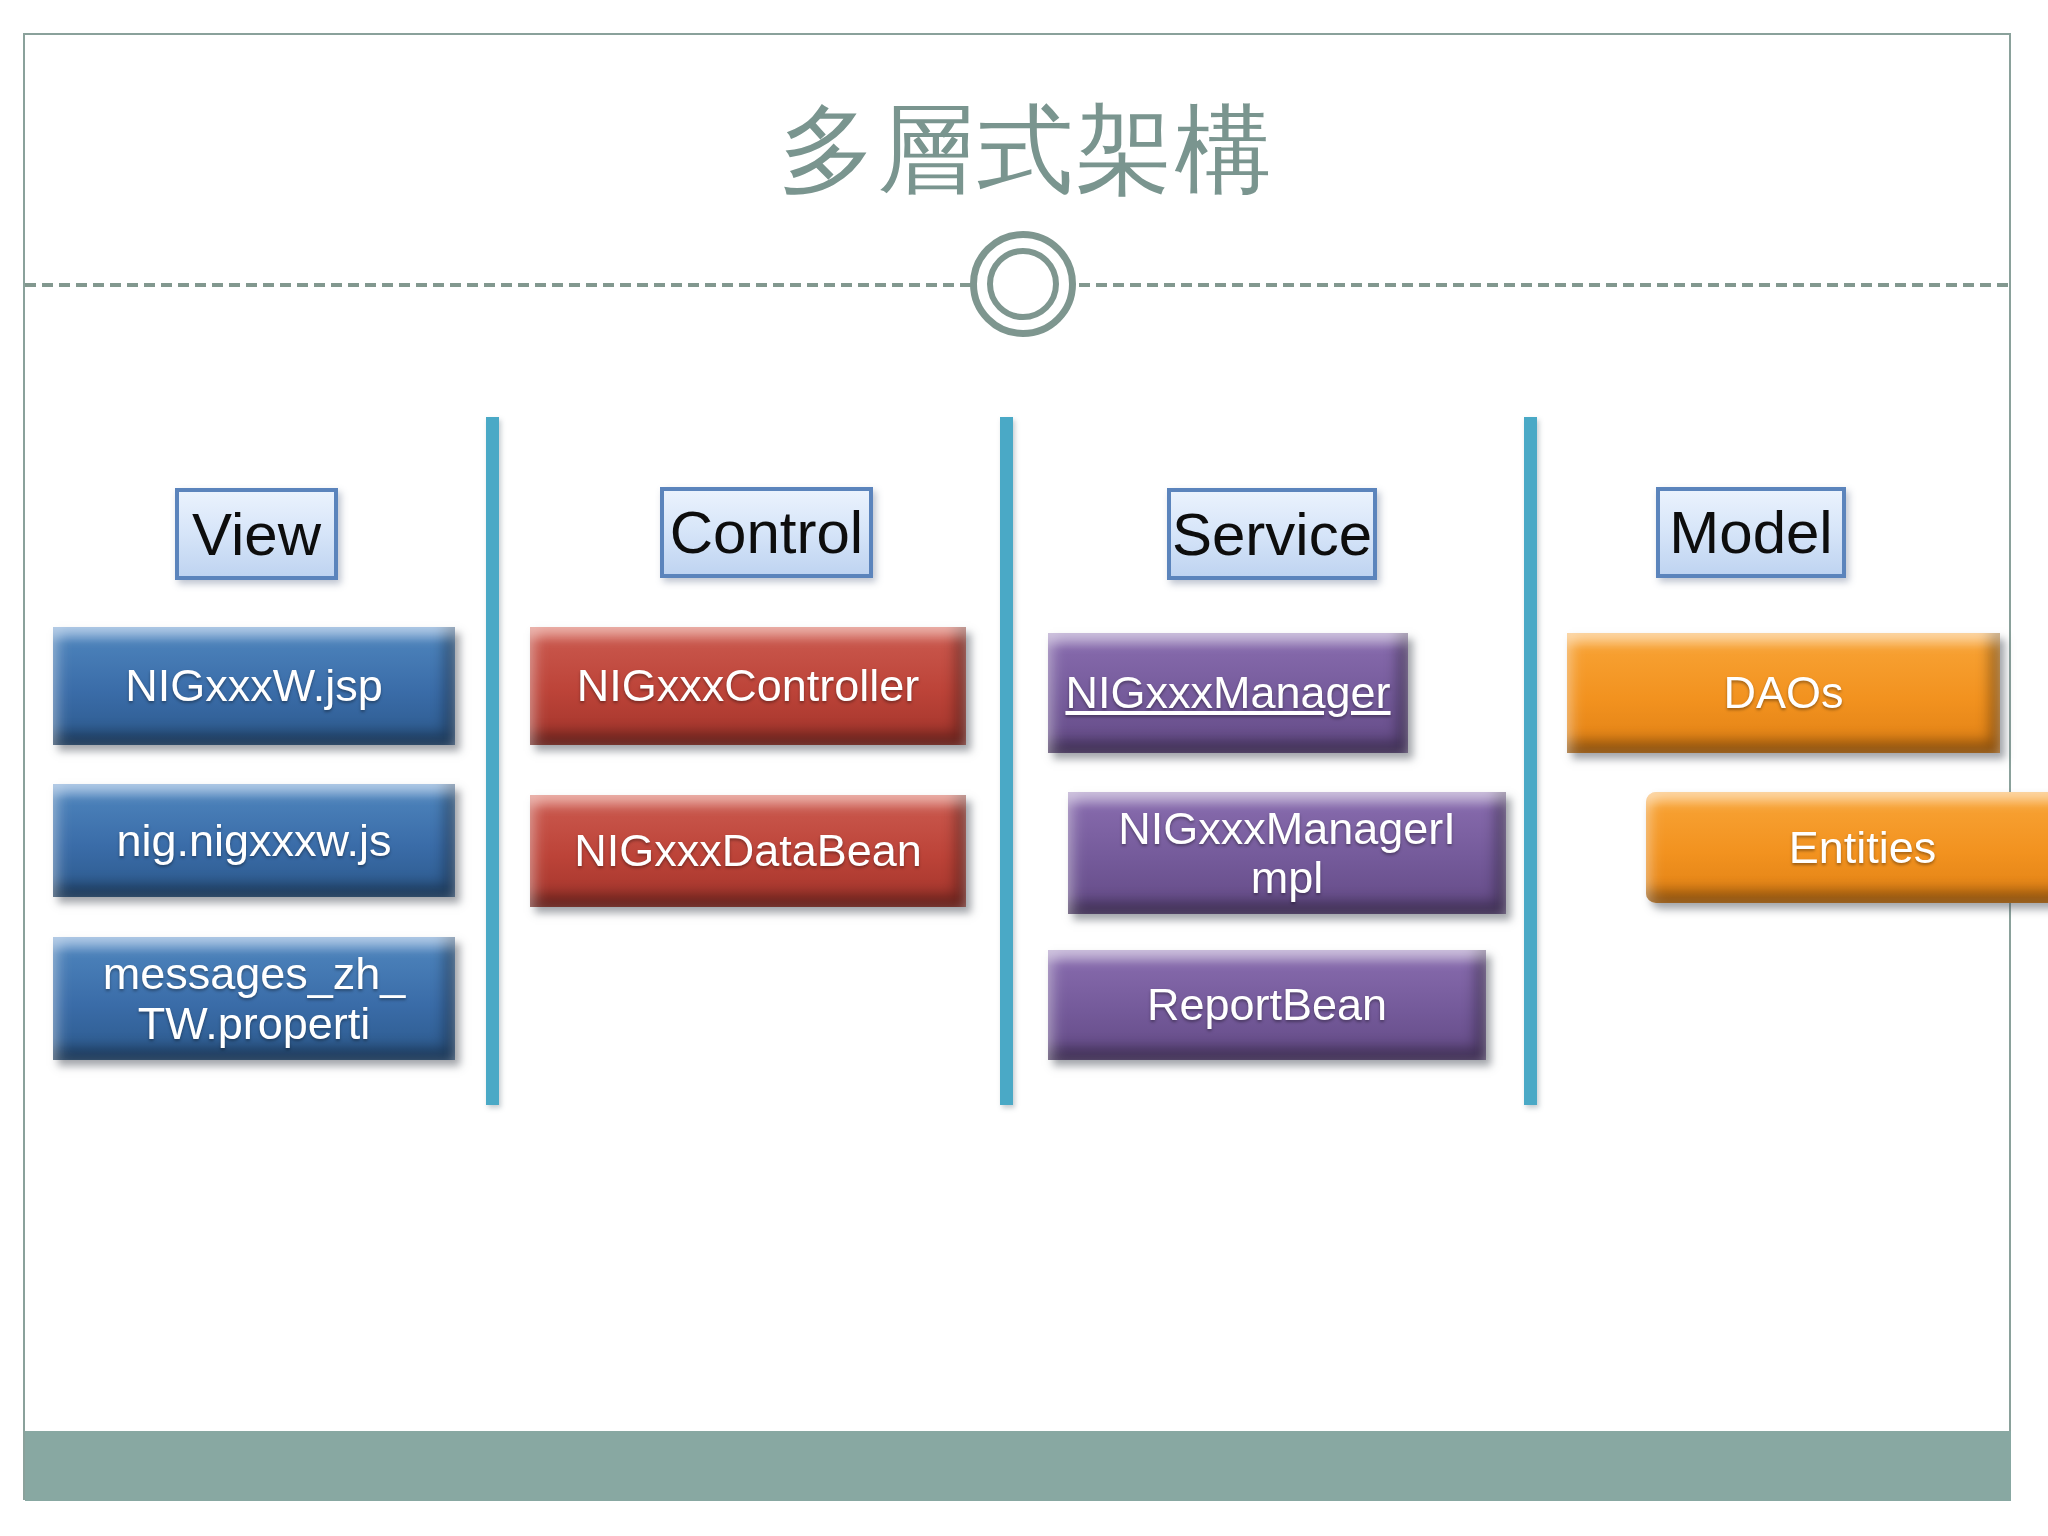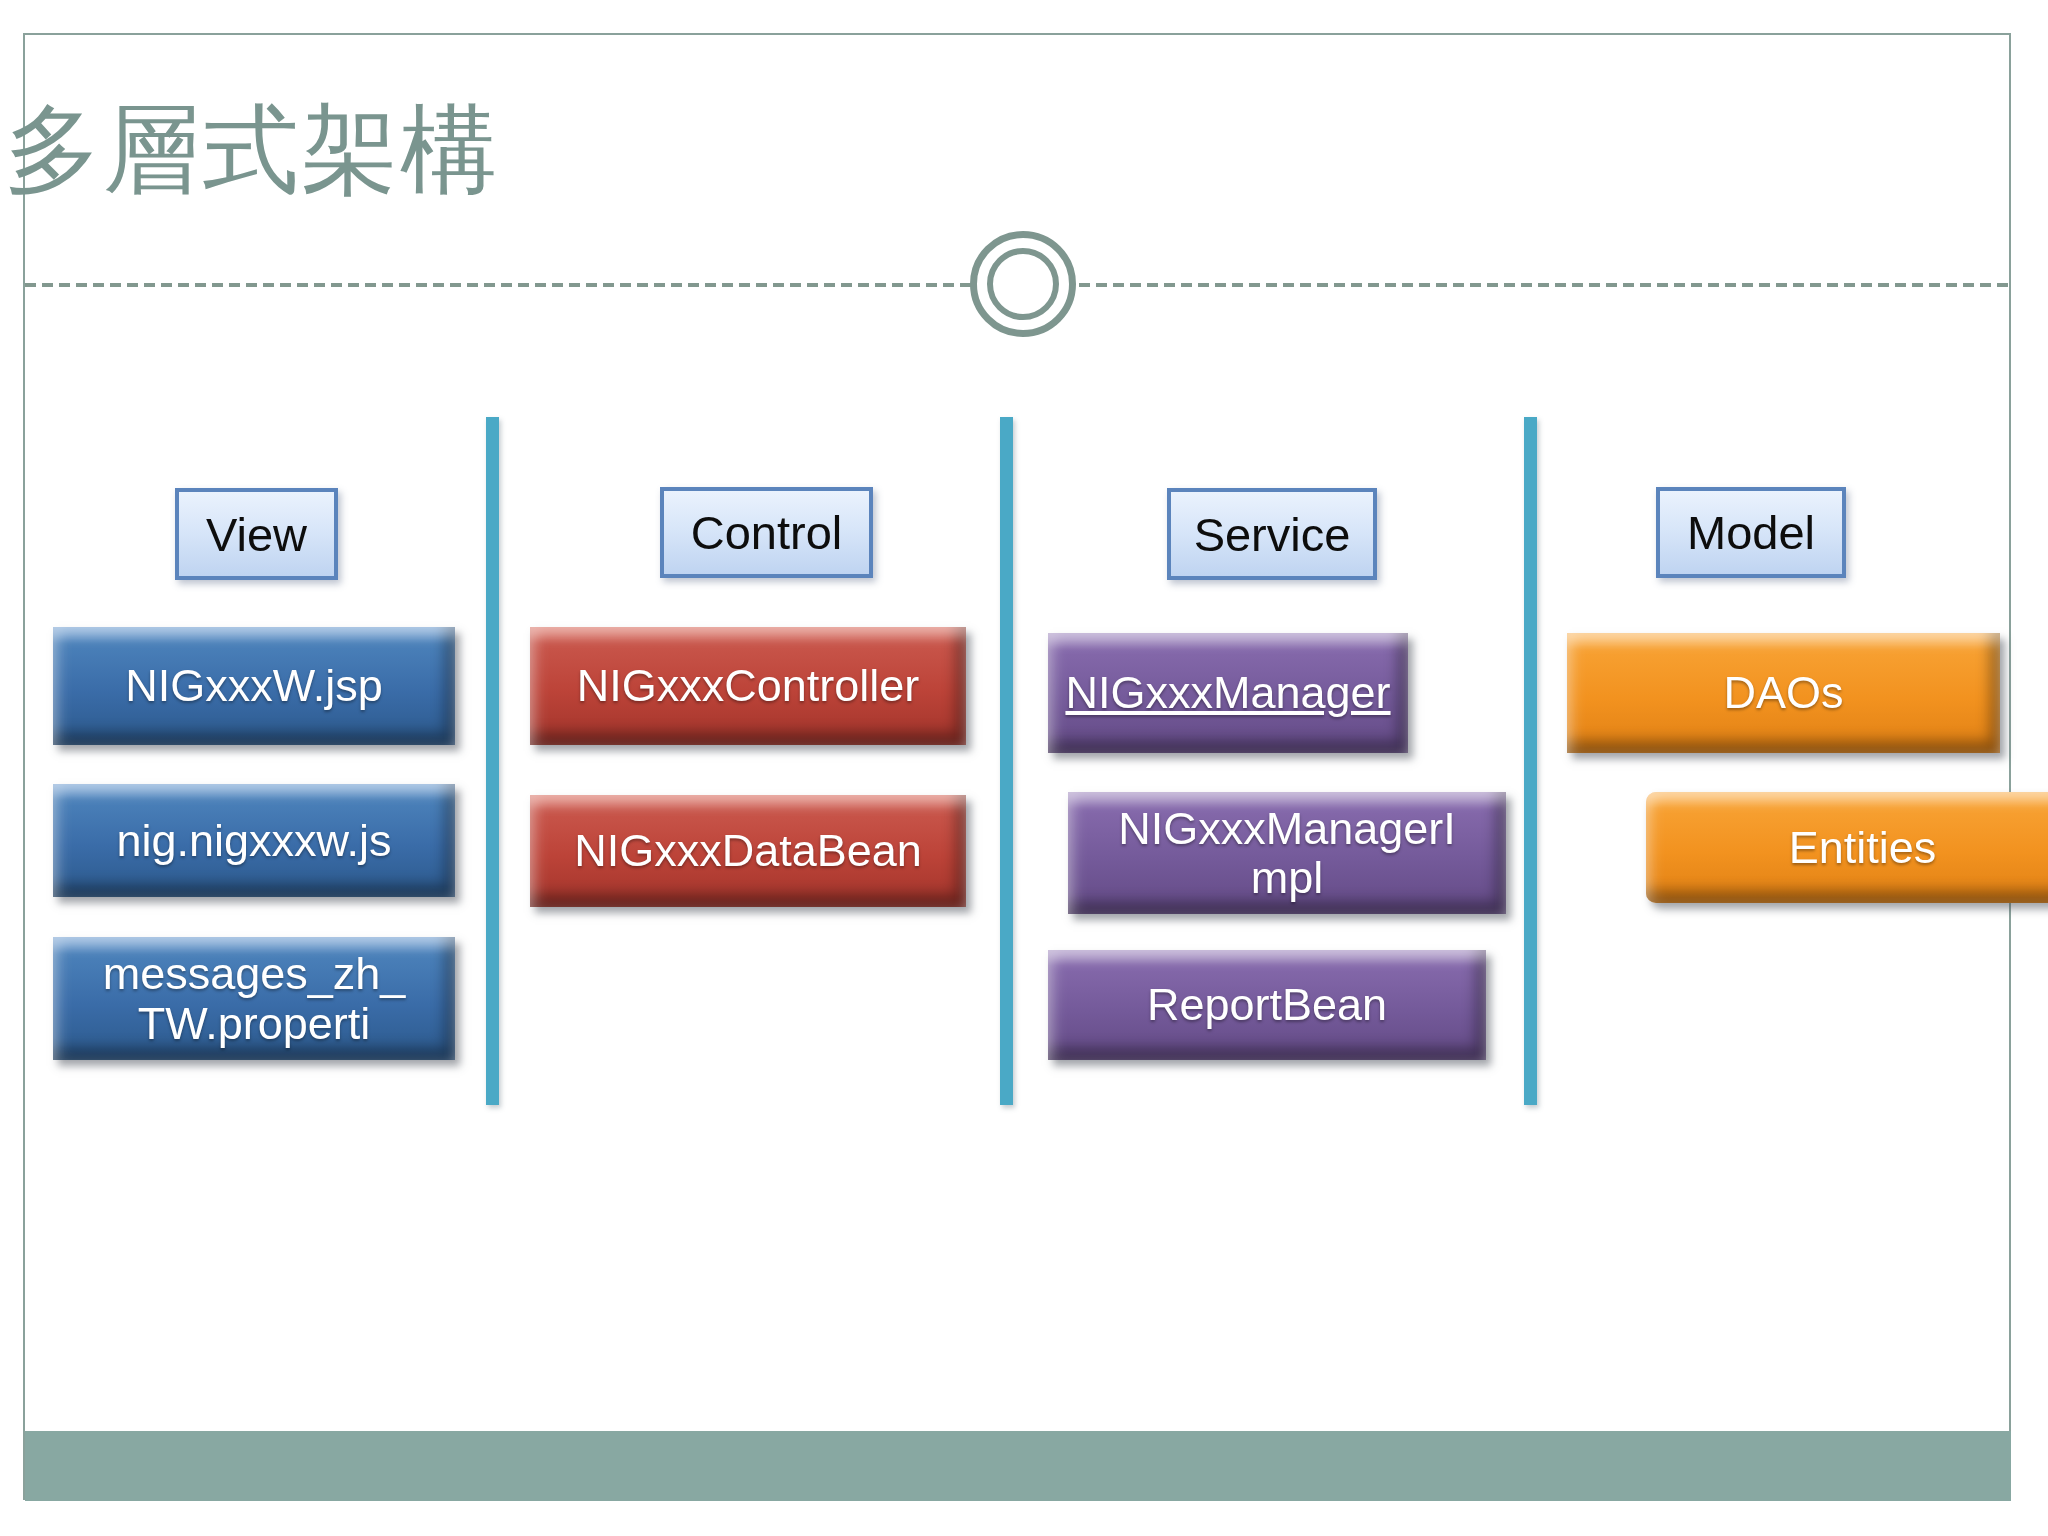--- a/index.html
+++ b/index.html
@@ -5,21 +5,21 @@
   html,body{margin:0;padding:0;background:#ffffff;}
   .stage{
     position:relative;width:2048px;height:1536px;background:#ffffff;overflow:hidden;
     font-family:"Liberation Sans","DejaVu Sans",sans-serif;
   }
   .slide-frame{
     position:absolute;left:23px;top:33px;width:1988px;height:1467px;
     border:2px solid #8aa19b;background:#ffffff;box-sizing:border-box;
   }
   .slide-title{
-    position:absolute;left:4px;right:0;top:86px;text-align:left;
+    position:absolute;left:4px;right:0;top:86px;text-align:center;
     font-size:97px;letter-spacing:2px;color:#7a958f;font-weight:400;
   }
   .dashed-rule{
     position:absolute;left:25px;top:283px;width:1988px;height:4px;
     background:repeating-linear-gradient(90deg,#82988f 0 11px,transparent 11px 17px);
     z-index:1;
   }
   .ornament-outer{
     position:absolute;left:970px;top:231px;width:106px;height:106px;
     border:7px solid #7e968f;border-radius:50%;background:#ffffff;
@@ -36,21 +36,21 @@
   #divider-1{left:486px;}
   #divider-2{left:1000px;}
   #divider-3{left:1524px;}
 
   .header-box{
     position:absolute;box-sizing:border-box;
     background:linear-gradient(180deg,#eaf2fd 0%,#d8e6f9 45%,#bfd4f1 100%);
     border:4px solid #5b84bc;
     box-shadow:3px 4px 7px rgba(110,125,150,.45);
     display:flex;align-items:center;justify-content:center;
-    color:#0d0d0d;font-size:47px;z-index:2;
+    color:#0d0d0d;font-size:60px;z-index:2;
   }
   #header-view{left:175px;top:488px;width:163px;height:92px;}
   #header-control{left:660px;top:487px;width:213px;height:91px;}
   #header-service{left:1167px;top:488px;width:210px;height:92px;}
   #header-model{left:1656px;top:487px;width:190px;height:91px;}
 
   .node-box{
     position:absolute;box-sizing:border-box;z-index:2;
     display:flex;align-items:center;justify-content:center;text-align:center;
     color:#ffffff;font-size:45px;line-height:1.1;white-space:pre-line;

